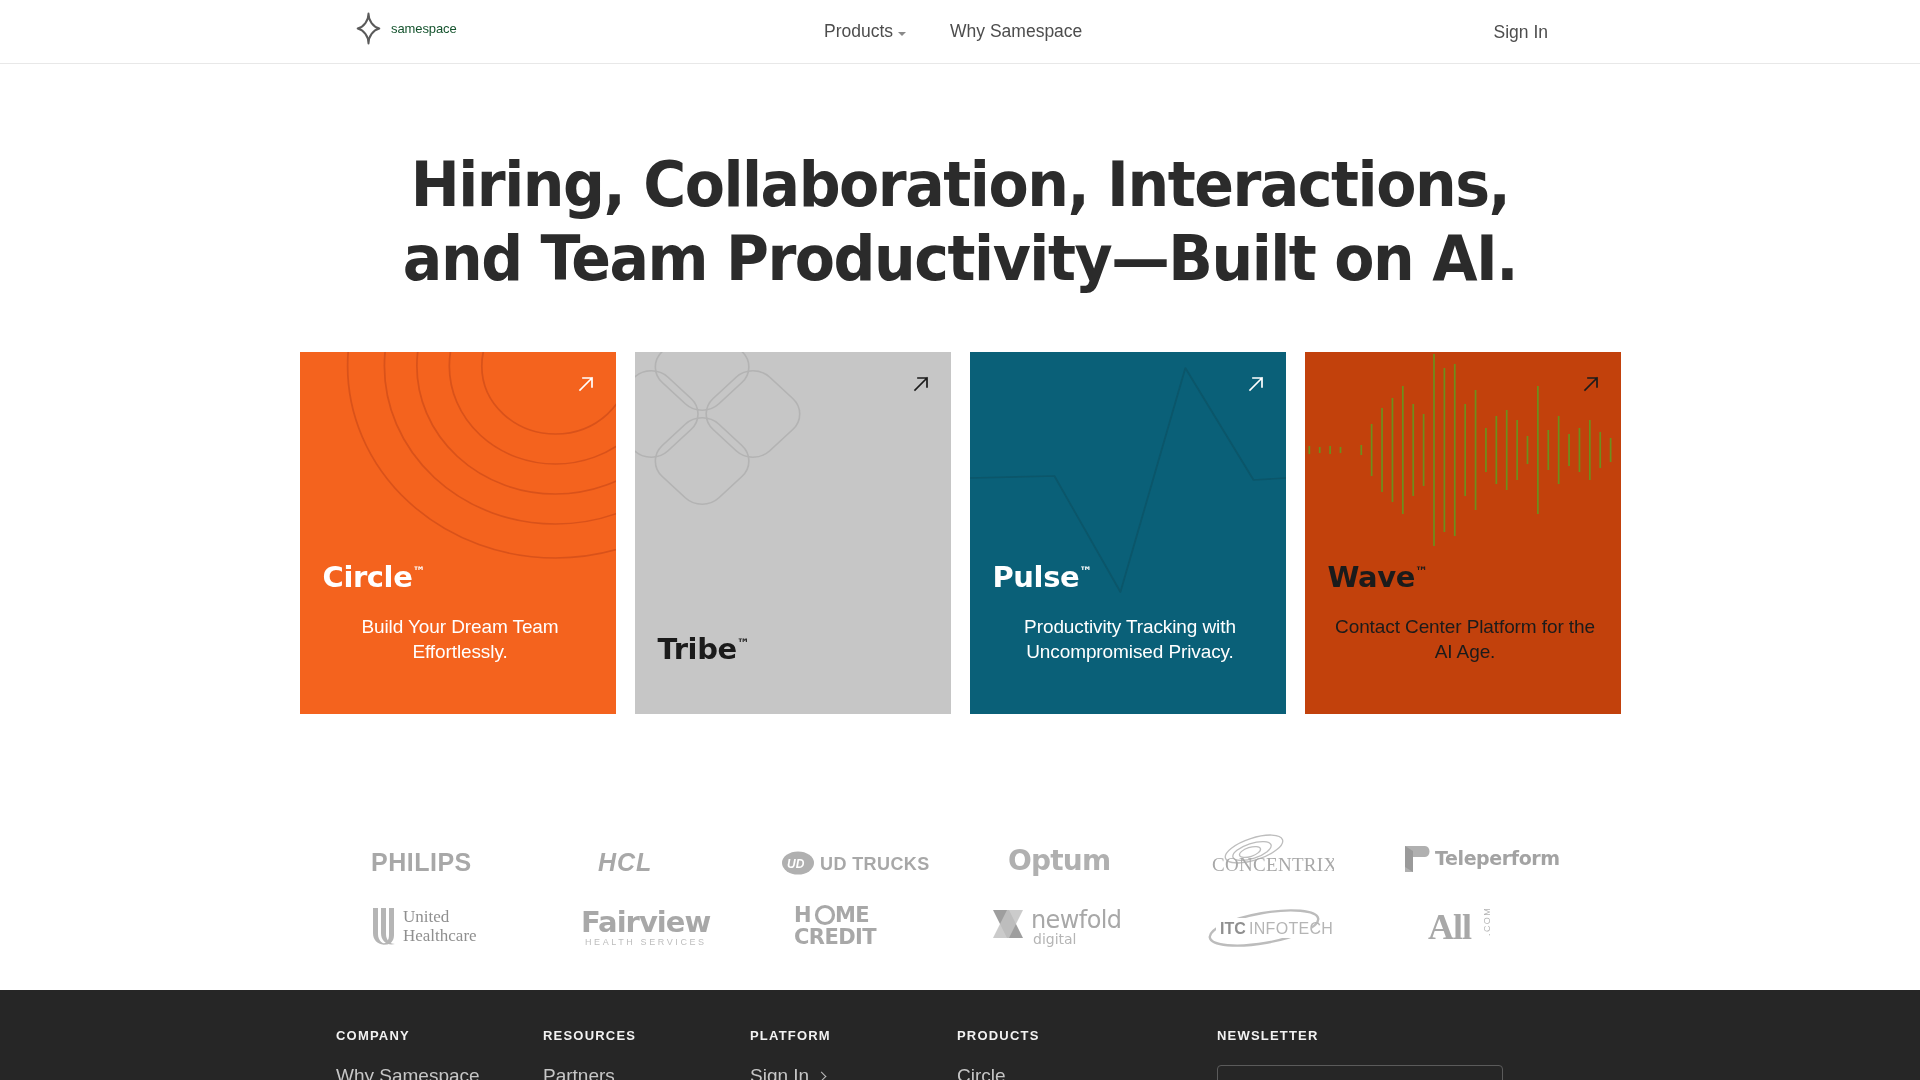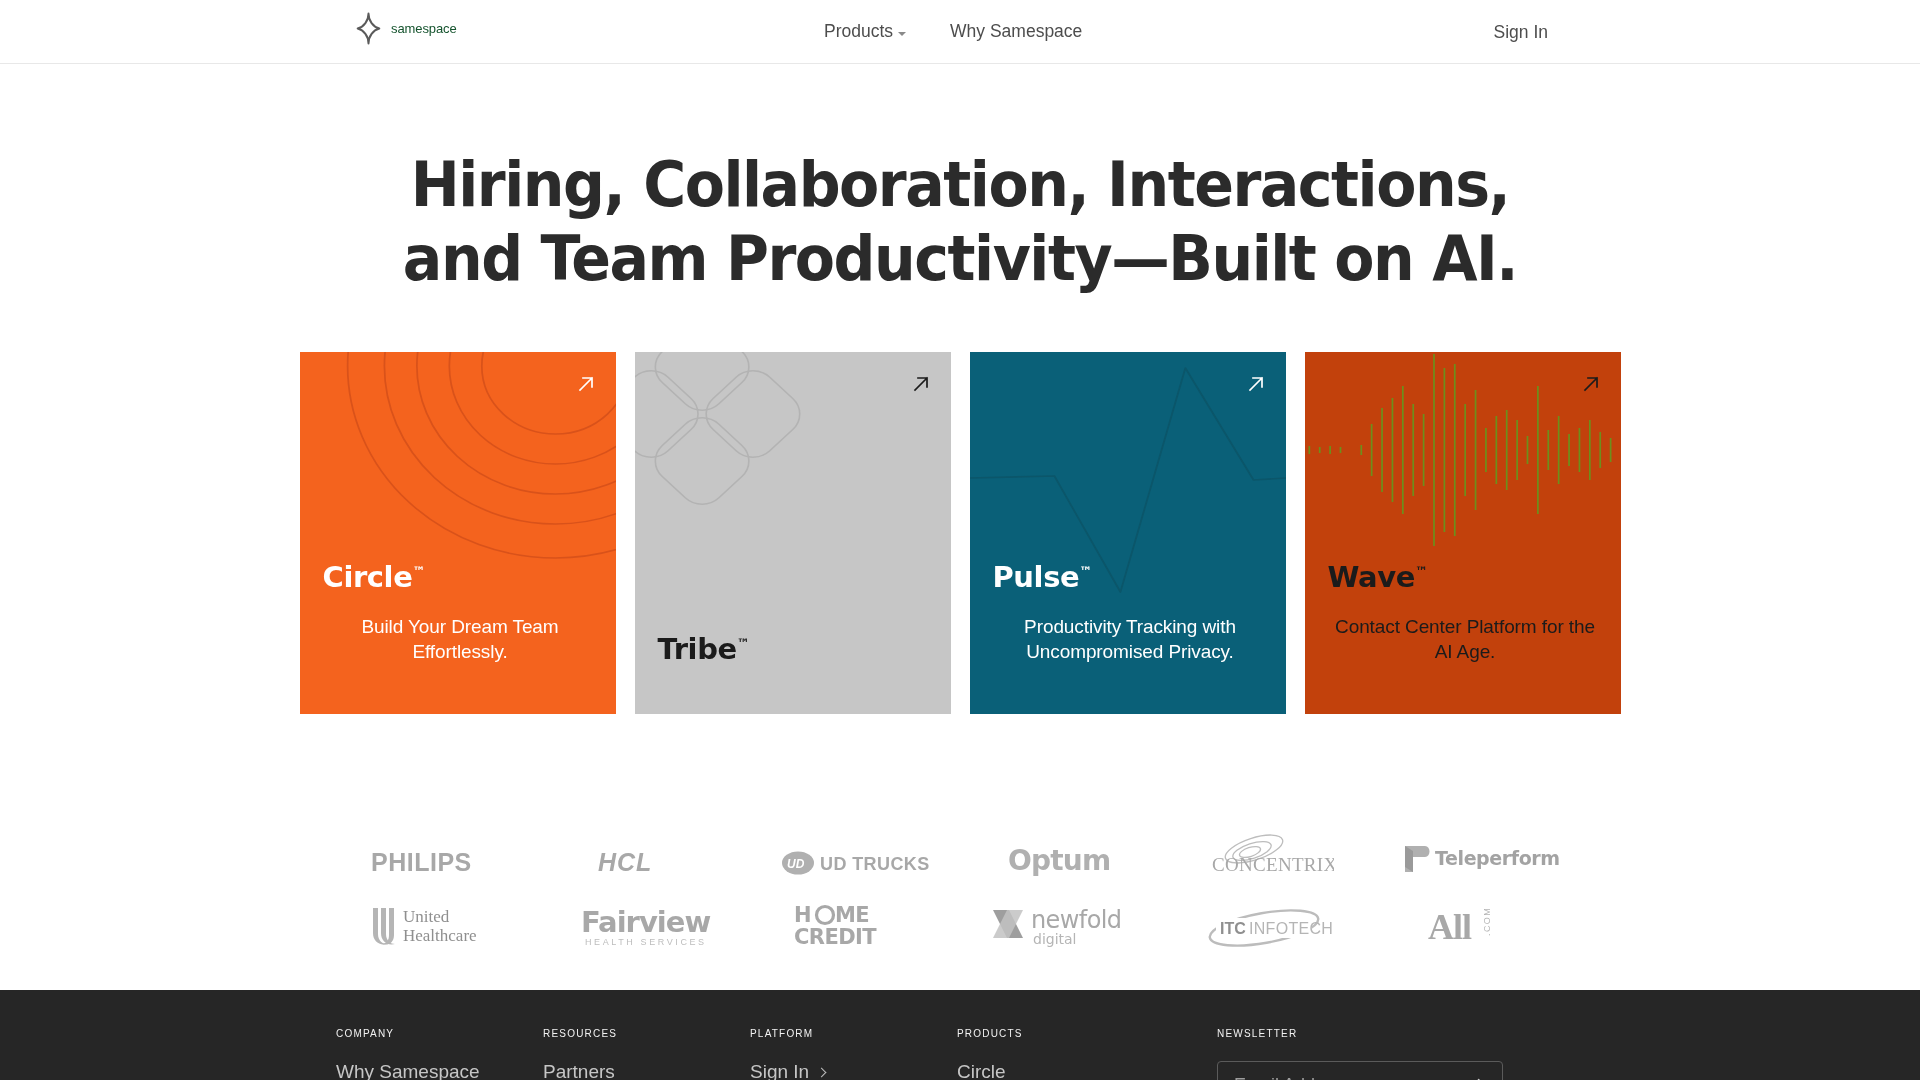--- a/index.html
+++ b/index.html
@@ -195,22 +195,22 @@
     height: 285px;
     padding-top: 38px;
   }
   .footer-inner {
     width: 1248px;
     margin: 0 auto;
     display: grid;
     grid-template-columns: 207px 207px 207px 260px 1fr;
   }
   .col-head {
-    font-size: 10px;
-    font-weight: 400;
+    font-size: 13px;
+    font-weight: 700;
     letter-spacing: 1.2px;
     color: #f2f2f2;
     margin-bottom: 22px;
     text-transform: uppercase;
   }
   .footer-link {
     display: flex;
     align-items: center;
     gap: 9px;
     font-size: 19px;

